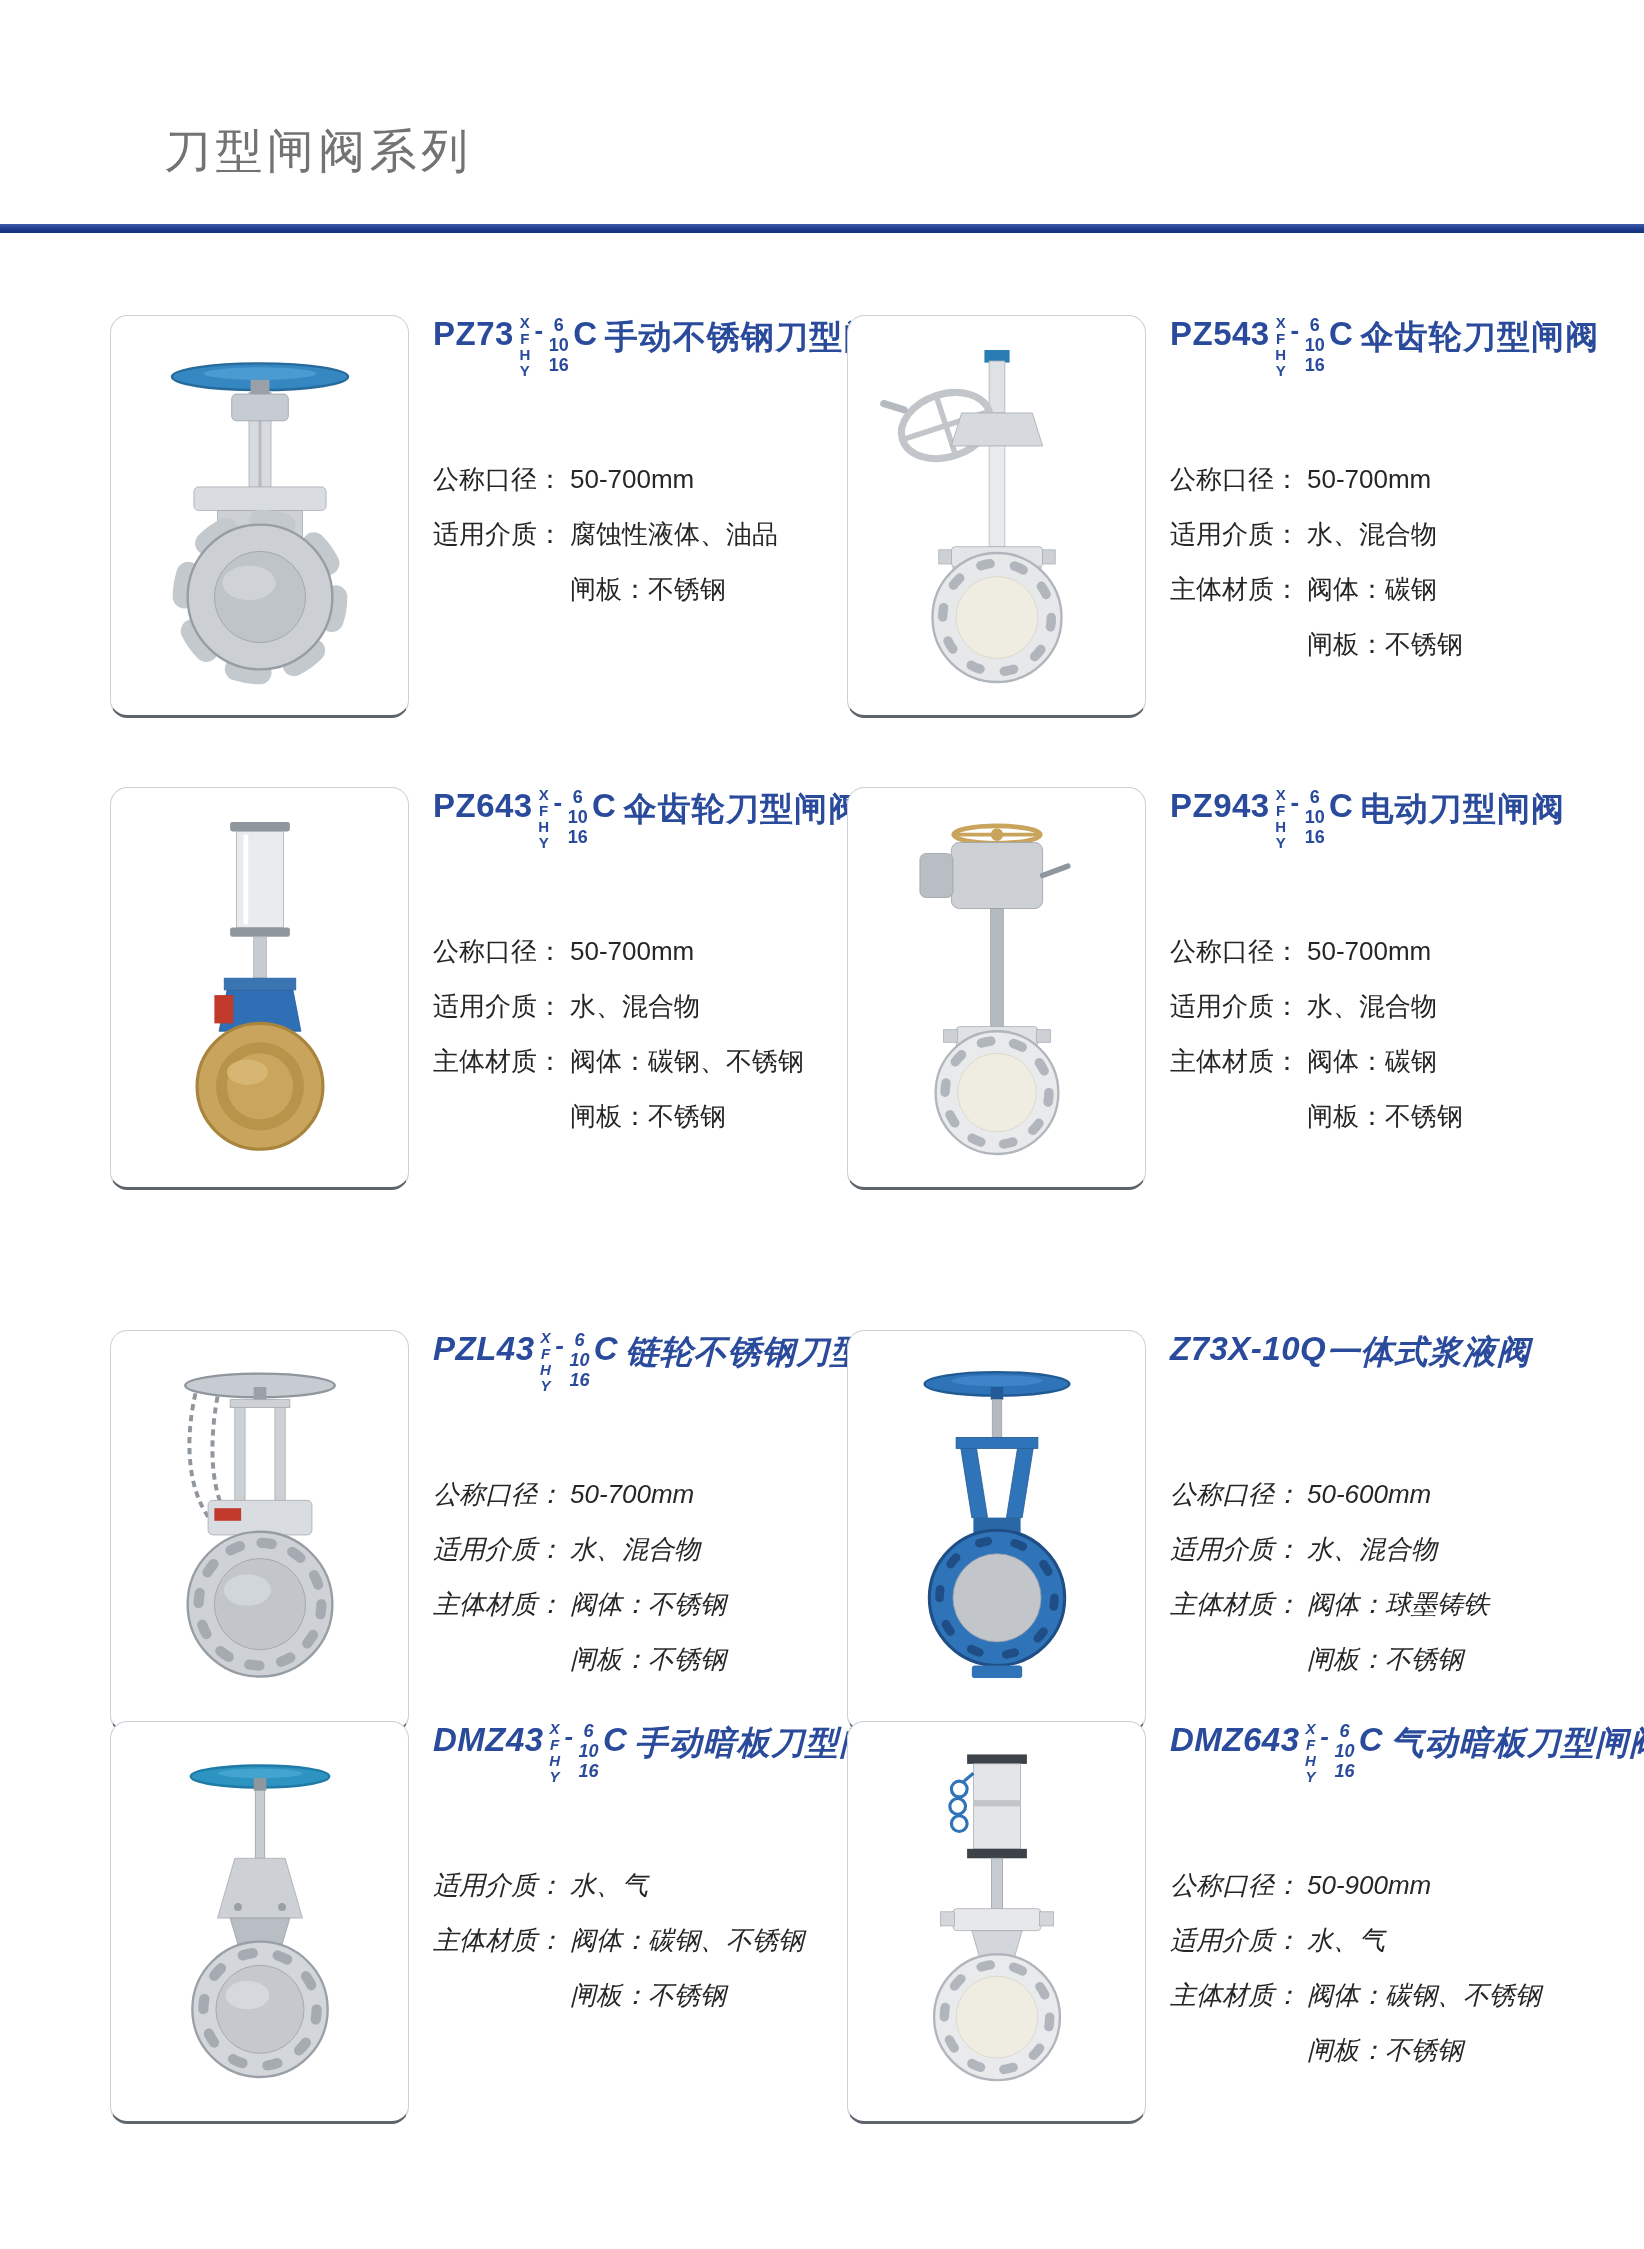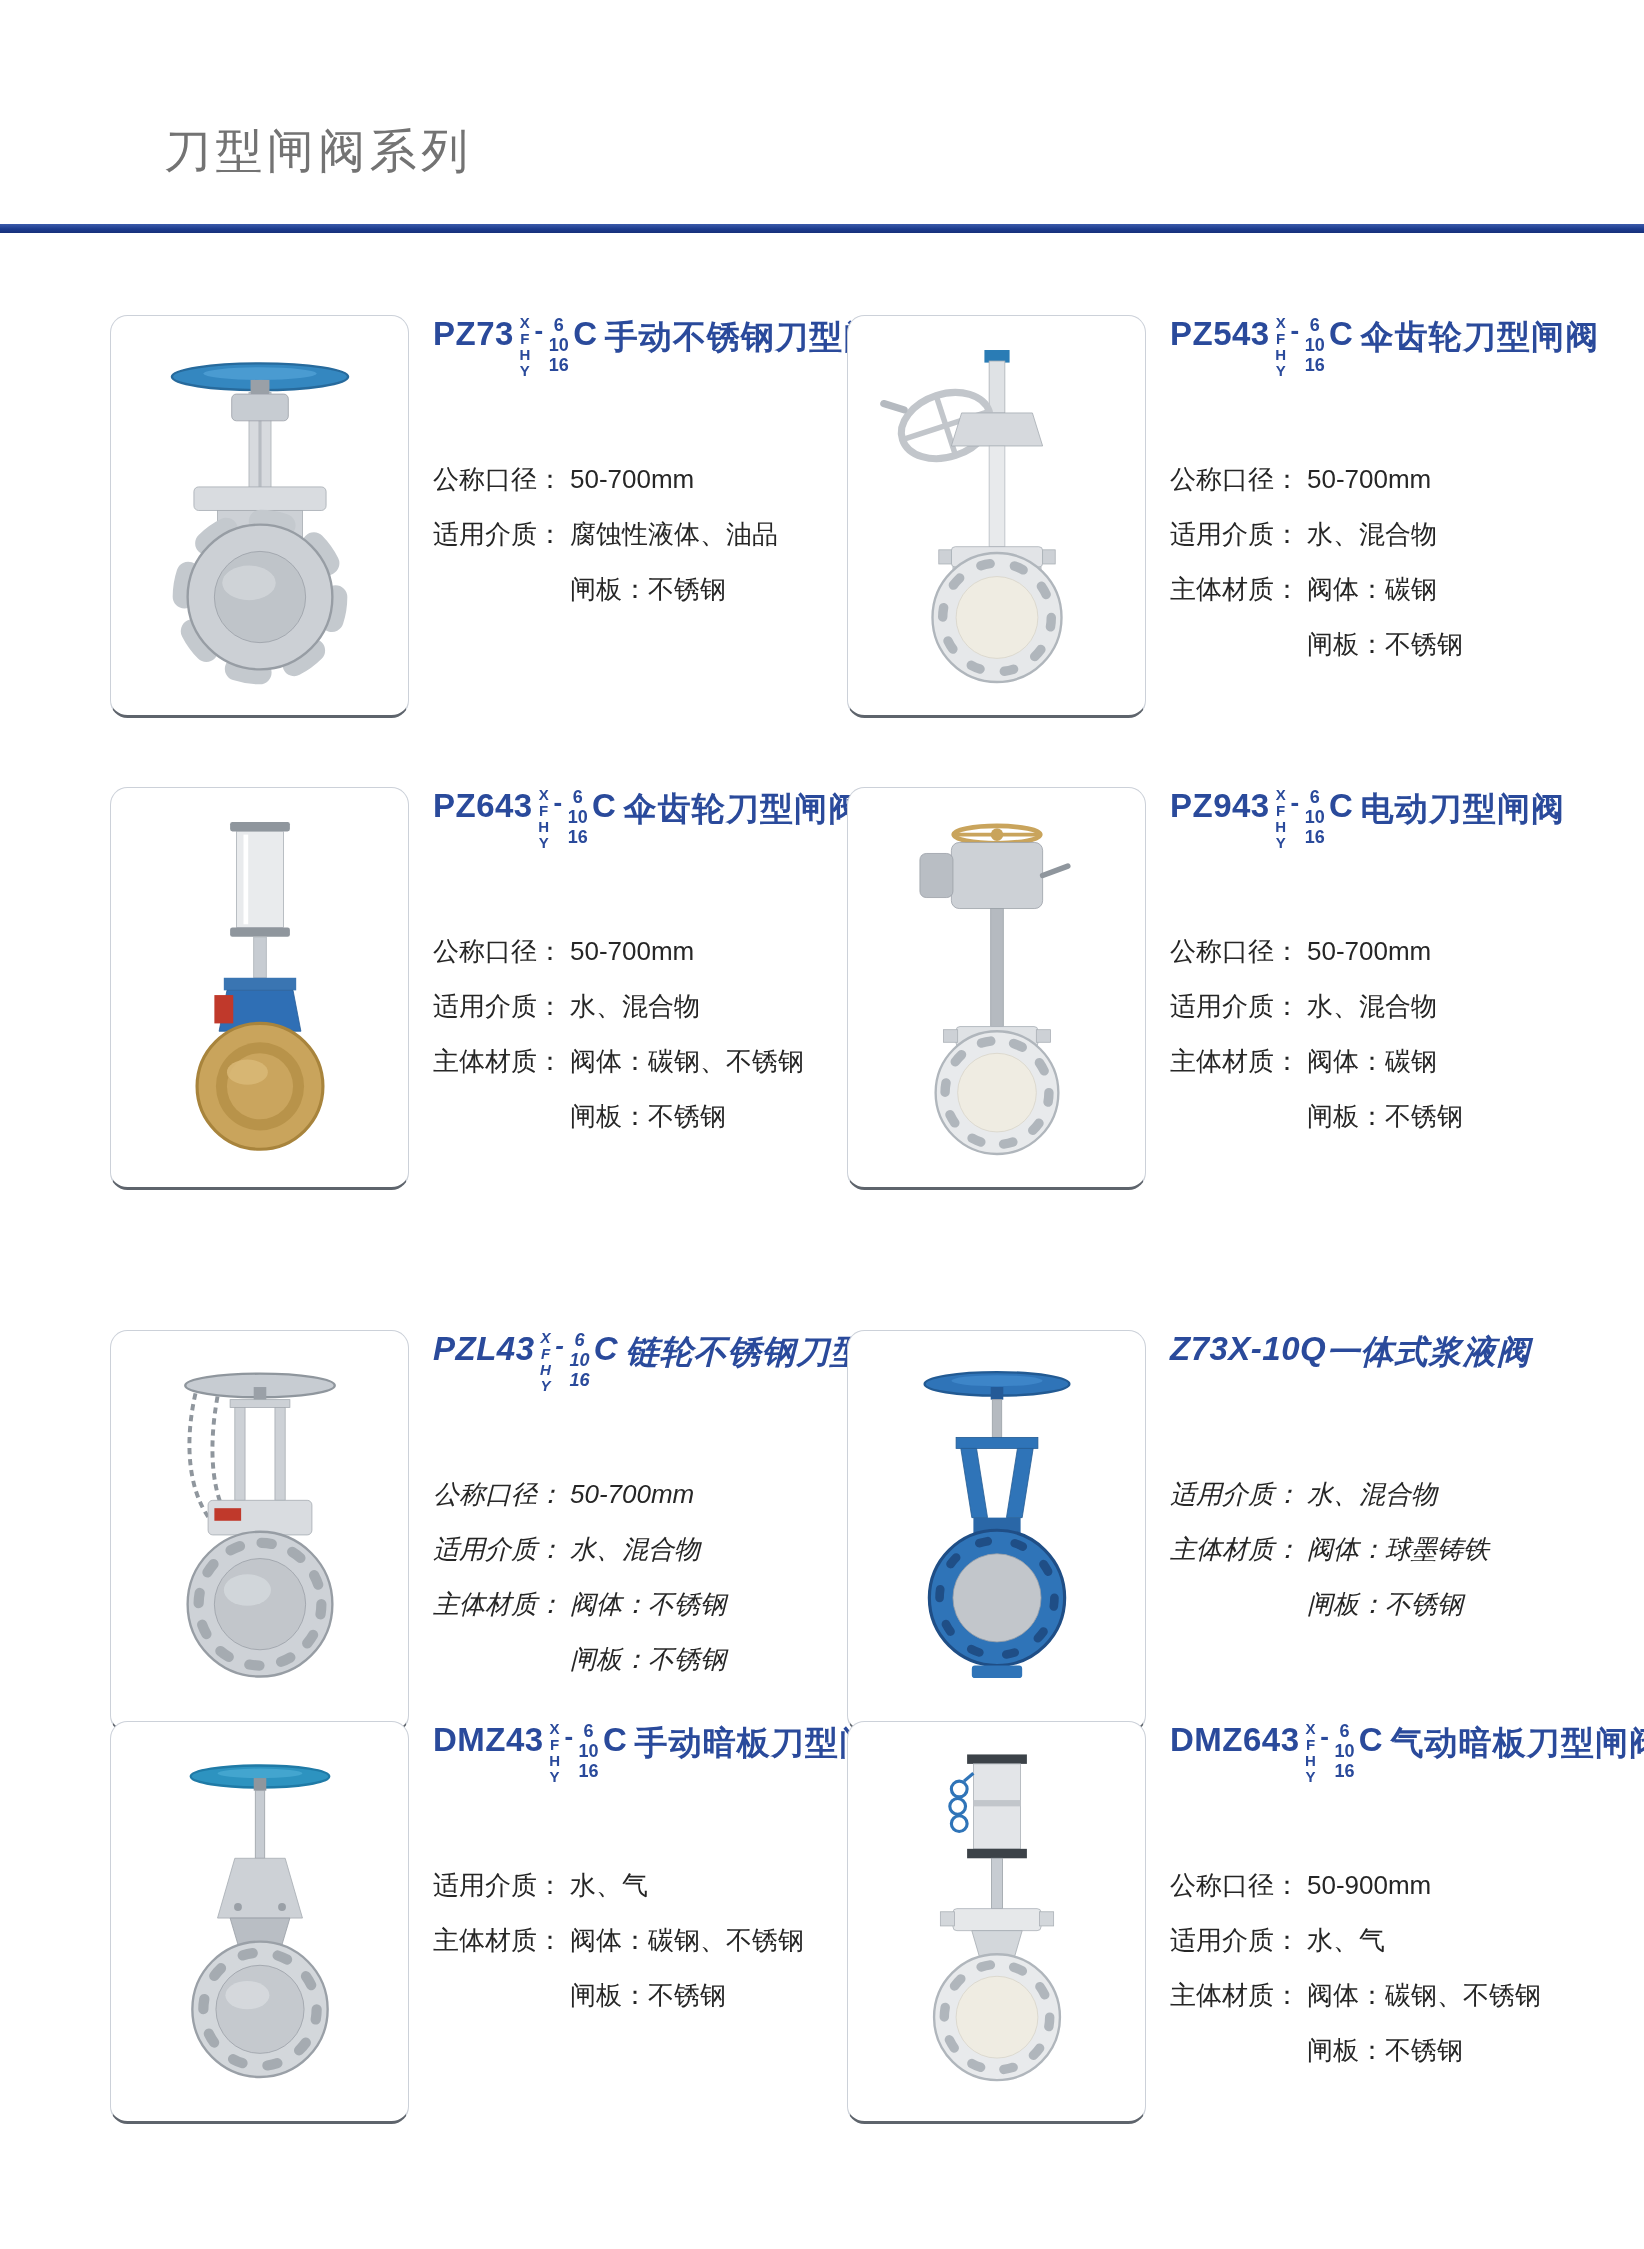--- a/index.html
+++ b/index.html
@@ -35,21 +35,21 @@
   .stack.nums{margin:0 4.4px;}
   .stack.nums span{font-size:18px;line-height:20px;}
   .dash{font-size:26px;margin:0 1.1px;}
   .suffix{font-size:33px;margin-right:7.7px;}
   .cname{font-size:33px;letter-spacing:1.1px;}
   .specs{position:absolute;left:0;top:137px;width:439px;color:#262626;}
   .line{font-size:26px;line-height:55px;white-space:nowrap;}
   .lab{display:inline-block;width:137px;}
   .sp{display:inline-block;width:137px;}
   
-  .r0{top:315px;} .r1{top:787px;} .r2{top:1330px;font-style:italic;} .r3{top:1721px;}
+  .r0{top:315px;} .r1{top:787px;} .r2{top:1330px;font-style:italic;} .r3{top:1721px;font-style:italic;}
   .c0{left:110px;} .c1{left:847px;}
 </style>
 </head>
 <body>
 
 <div class="page-title">刀型闸阀系列</div>
 <div class="divider"></div>
 
 <section class="product r0 c0">
   <div class="card">
@@ -295,20 +295,21 @@
       <circle cx="150" cy="300" r="56" fill="#c2c6cb" stroke="#9aa0a7"></circle>
       <rect x="118" y="386" width="64" height="16" rx="4" fill="#2f74b8"></rect>
     </svg>
   </div>
   <div class="info">
     <div class="title">
       <span class="model">Z73X-10Q</span>
       <span class="cname">一体式浆液阀</span>
     </div>
     <div class="specs">
+      <div class="line"><span class="lab">公称口径：</span><span>50-600mm</span></div>
       <div class="line"><span class="lab">适用介质：</span><span>水、混合物</span></div>
       <div class="line"><span class="lab">主体材质：</span><span>阀体：</span><span>球墨铸铁</span></div>
       <div class="line"><span class="sp"></span><span>闸板：</span><span>不锈钢</span></div>
     </div>
   </div>
 </section>
 
 <section class="product r3 c0">
   <div class="card">
     <svg width="236" height="340" viewBox="0 0 300 430">

